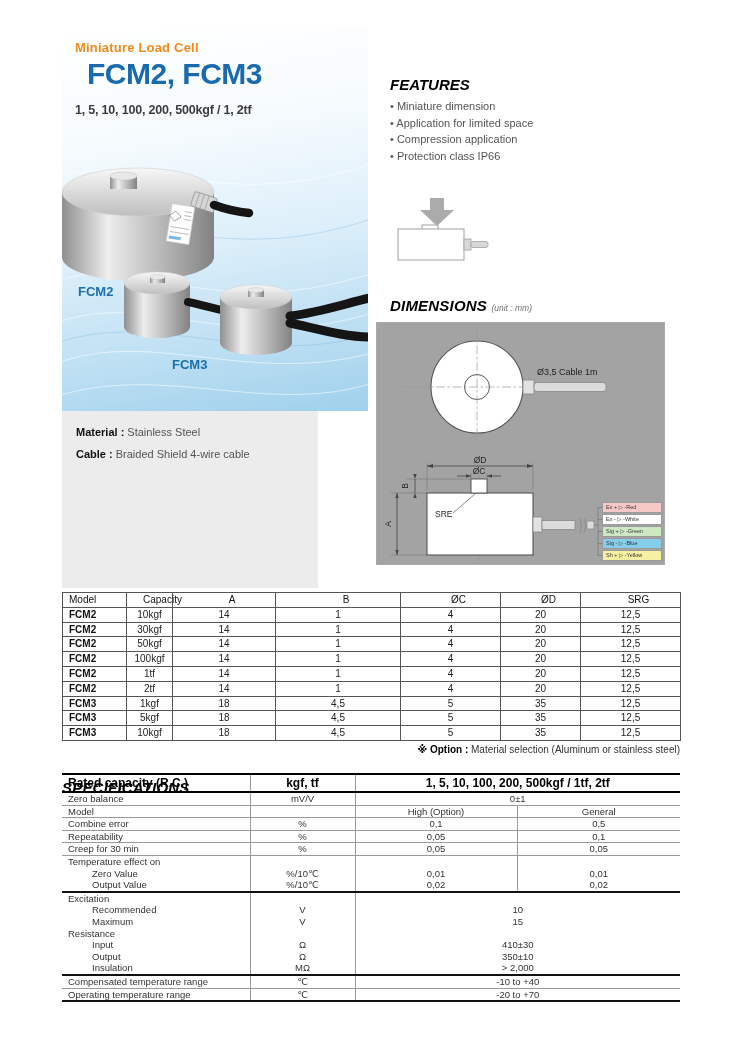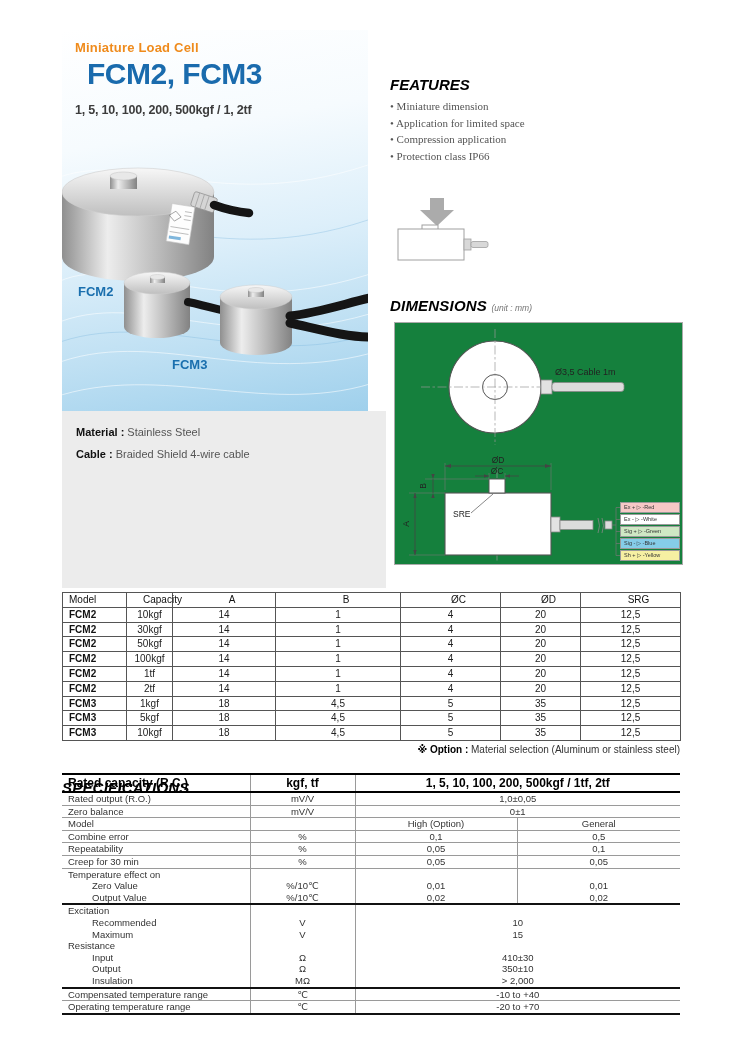--- a/index.html
+++ b/index.html
@@ -12,38 +12,38 @@
   .photo-panel svg{position:absolute;left:0;top:0;}
   .title-block{position:absolute;left:13px;top:10px;z-index:3;}
   .family{font-size:13px;font-weight:700;color:#ef8b1c;letter-spacing:.2px;}
   .models{font-size:30px;font-weight:800;color:#1a6bad;letter-spacing:-.5px;line-height:34px;margin-top:2px;margin-left:12px;}
   .range{font-size:12.5px;font-weight:600;color:#3c3c3c;margin-top:12px;letter-spacing:-.2px;}
   .photo-label{position:absolute;font-size:13px;font-weight:700;color:#1a6fae;z-index:3;}
   .photo-label.f2{left:16px;top:254px;}
   .photo-label.f3{left:110px;top:327px;}
 
   
-  .info-panel{position:absolute;left:62px;top:411px;width:306px;height:177px;background:#ececec;padding-left:18px;}
+  .info-panel{position:absolute;left:62px;top:411px;width:256px;height:177px;background:#ececec;}
   .info-row{position:absolute;left:14px;font-size:11px;color:#555;}
   .info-row.m{top:15px;} .info-row.c{top:37px;}
   .info-row .k{font-weight:700;color:#111;}
 
   
   .sec-head{position:absolute;font-size:15px;font-weight:700;font-style:italic;color:#000;letter-spacing:.2px;}
   .features{position:absolute;left:390px;top:76px;width:330px;}
   .features .sec-head-in{font-size:15px;font-weight:700;font-style:italic;color:#000;}
-  .features ul{list-style:none;margin:5px 0 0 0;padding:0;font-family:Liberation Serif, serif;}
+  .features ul{list-style:none;margin:5px 0 0 0;padding:0;}
   .features li{font-size:11px;color:#555;line-height:16.5px;}
   .features li::before{content:"• ";color:#555;}
 
   .comp-icon{position:absolute;left:392px;top:196px;}
 
   .dim-head{left:390px;top:297px;}
   .dim-head .unit-note{font-size:8.5px;font-weight:400;color:#777;letter-spacing:0;}
-  .dim-box{position:absolute;left:394px;top:322px;width:287px;height:241px;border:1px solid #aaa;background:#15803d;}
+  .dim-box{position:absolute;left:376px;top:322px;width:287px;height:241px;border:1px solid #aaa;background:#a3a3a3;}
   .wire-row{position:absolute;left:225px;width:60px;height:11px;box-sizing:border-box;border:1px solid #9a9a9a;
             font-size:5.5px;line-height:9px;padding-left:3px;color:#333;}
 
   
   .dim-table{position:absolute;left:62px;top:592px;width:618px;border-collapse:collapse;table-layout:fixed;}
   .dim-table th,.dim-table td{border:1px solid #555;font-size:10px;font-weight:400;height:13.8px;
             line-height:13.8px;padding:0;text-align:center;color:#222;}
   .dim-table th{color:#111;padding-left:16px;}
   .dim-table th:first-child,.dim-table td:first-child{text-align:left;padding-left:6px;}
   .dim-table td.mcol{font-weight:700;color:#111;}
@@ -369,25 +369,20 @@
         <col style="width:162px">
         <col style="width:163px">
     </colgroup>
     <tbody>
         <tr class="hdr">
           <td class="lab sl">Rated capacity (R.C.)</td>
           <td class="ctr sl">kgf, tf</td>
           <td class="ctr" colspan="2">1, 5, 10, 100, 200, 500kgf / 1tf, 2tf</td>
         </tr>
         <tr class="bb-thin">
-          <td class="lab sl">Rated output (R.O.)</td>
-          <td class="ctr sl">mV/V</td>
-          <td class="ctr" colspan="2">1,0±0,05</td>
-        </tr>
-        <tr class="bb-thin">
           <td class="lab sl">Zero balance</td>
           <td class="ctr sl">mV/V</td>
           <td class="ctr" colspan="2">0±1</td>
         </tr>
         <tr class="bb-thin">
           <td class="lab sl">Model</td>
           <td class="ctr sl"></td>
           <td class="ctr sl">High (Option)</td>
           <td class="ctr">General</td>
         </tr>

